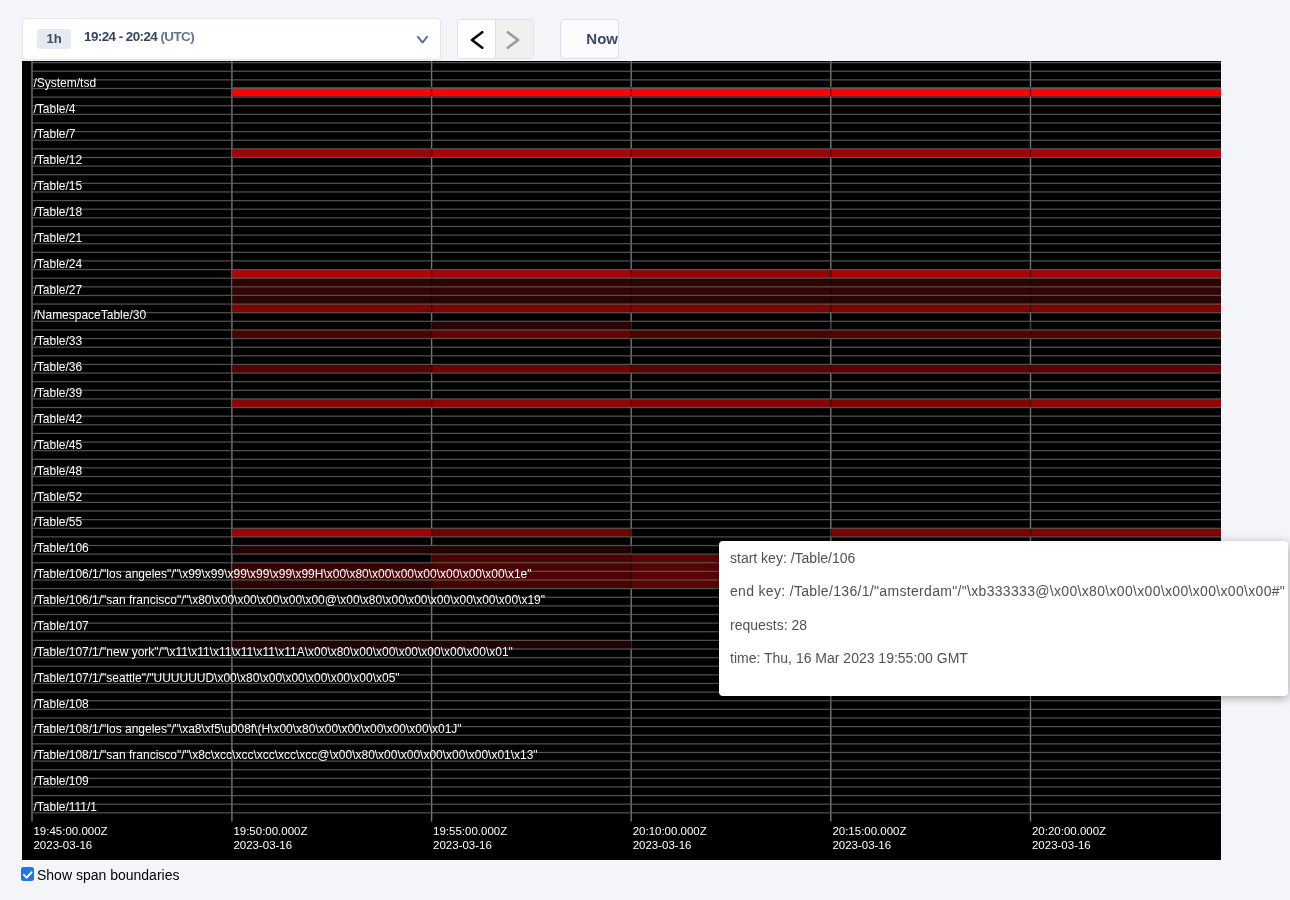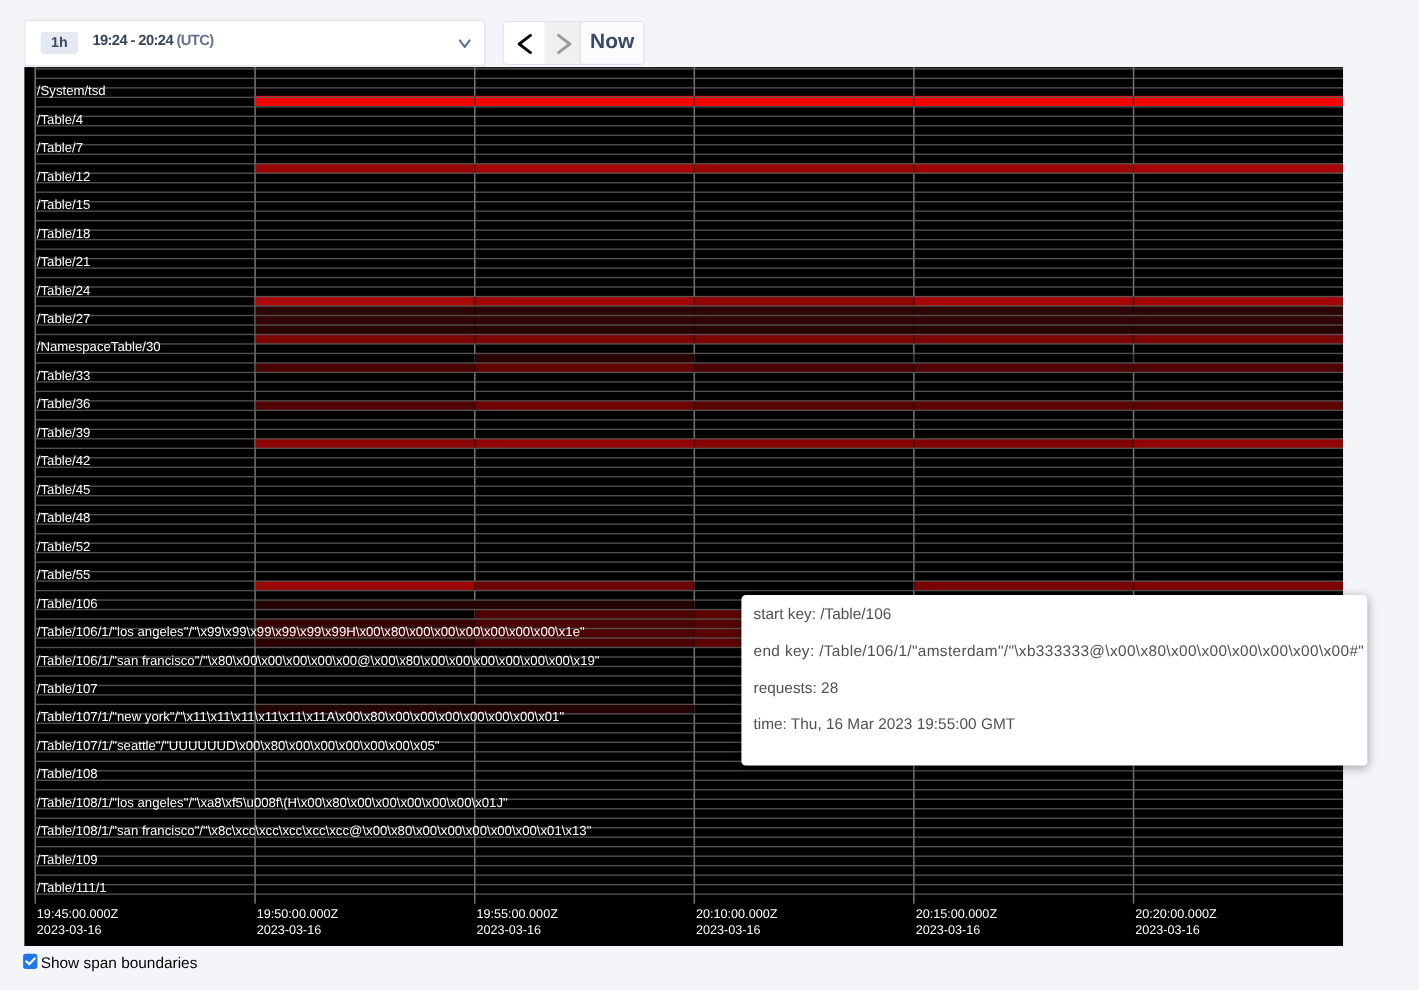--- a/index.html
+++ b/index.html
@@ -4,22 +4,22 @@
 html,body{width:1290px;height:900px;background:#f4f5f9;font-family:"Liberation Sans",sans-serif;overflow:hidden;-webkit-font-smoothing:antialiased}
 .abs{position:absolute;filter:blur(0px)}
 .sel{left:22px;top:18px;width:419px;height:42px;background:#fff;border:1px solid #e2e5ed;border-radius:4px;box-shadow:0 1px 2px rgba(50,60,90,.05)}
 .badge{position:absolute;left:14px;top:9.5px;width:34px;height:20px;background:#e4e9f2;border-radius:3px;color:#3b4a63;font-size:13px;font-weight:bold;text-align:center;line-height:20px}
 .range{position:absolute;left:61px;top:10px;font-size:13.4px;letter-spacing:-0.55px;font-weight:bold;color:#35445c}
 .range span{font-weight:bold;color:#64748f}
 .chev{position:absolute;right:12.5px;top:16px;width:11px;height:10px}
 .grp{left:457px;top:19px;width:77px;height:40px;border:1px solid #dbe0ea;border-radius:4px;background:#fff;display:flex}
 .grp .b1{width:38px;height:100%;border-right:1px solid #dbe0ea;position:relative;background:#fff;border-radius:4px 0 0 4px}
 .grp .b2{width:38px;height:100%;position:relative;background:#f1f0ee;border-radius:0 4px 4px 0}
-.nowb{left:527px;top:19px;width:59px;height:40px;border:1px solid #dbe0ea;border-radius:4px;background:#fbfbfd;color:#3b4a63;font-size:19px;font-weight:bold;text-align:center;line-height:38px}
-.tip{left:674px;top:541px;width:569px;height:154.5px;background:#fff;border-radius:4px;box-shadow:0 2px 10px rgba(0,0,0,.35);color:#515151;font-size:14px;line-height:33.6px;padding:0 12px 0 11px;white-space:nowrap;overflow:hidden}
+.nowb{left:560px;top:19px;width:59px;height:40px;border:1px solid #dbe0ea;border-radius:4px;background:#fbfbfd;color:#3b4a63;font-size:15px;font-weight:bold;text-align:right;line-height:38px}
+.tip{left:719px;top:541px;width:569px;height:154.5px;background:#fff;border-radius:4px;box-shadow:0 2px 10px rgba(0,0,0,.35);color:#515151;font-size:14px;line-height:33.6px;padding:0 12px 0 11px;white-space:nowrap;overflow:hidden}
 .cb{left:20.5px;top:867px;width:13.5px;height:13.5px;background:#1f76e8;border-radius:2.5px}
 .cbl{left:37px;top:866.5px;font-size:14px;color:#000000}
 </style></head>
 <body>
 <div class="abs sel">
   <div class="badge">1h</div>
   <div class="range">19:24 - 20:24 <span>(UTC)</span></div>
   <svg class="chev" viewBox="0 0 11 10">
       <path d="M1 1.8 L5.5 7.6 L10 1.8" stroke="#5b6e8e" stroke-width="1.9" fill="none" stroke-linecap="round" stroke-linejoin="round"></path>
     </svg>
@@ -294,17 +294,17 @@
 <text x="411.1" y="788.4">2023-03-16</text>
 <text x="610.7" y="773.8">20:10:00.000Z</text>
 <text x="610.7" y="788.4">2023-03-16</text>
 <text x="810.4" y="773.8">20:15:00.000Z</text>
 <text x="810.4" y="788.4">2023-03-16</text>
 <text x="1010.0" y="773.8">20:20:00.000Z</text>
 <text x="1010.0" y="788.4">2023-03-16</text>
 </g>
 </svg>
 <div class="abs tip">
-    <div style="margin-top:0.5px">start key: /Table/106<br><span style="letter-spacing:0.32px">end key: /Table/106/1/"amsterdam"/"\xb333333@\x00\x80\x00\x00\x00\x00\x00\x00#"</span><br>requests: 28<br>time: Thu, 16 Mar 2023 19:55:00 GMT</div>
+    <div style="margin-top:0.5px">start key: /Table/106<br><span style="letter-spacing:0.32px">end key: /Table/136/1/"amsterdam"/"\xb333333@\x00\x80\x00\x00\x00\x00\x00\x00#"</span><br>requests: 28<br>time: Thu, 16 Mar 2023 19:55:00 GMT</div>
   </div>
 <div class="abs cb"><svg width="13.5" height="13.5" viewBox="0 0 14 14">
       <path d="M3 7.2 L5.8 10 L11 4.4" stroke="#fff" stroke-width="2" fill="none" stroke-linecap="round" stroke-linejoin="round"></path>
     </svg></div>
 <div class="abs cbl">Show span boundaries</div>
 </body></html>

